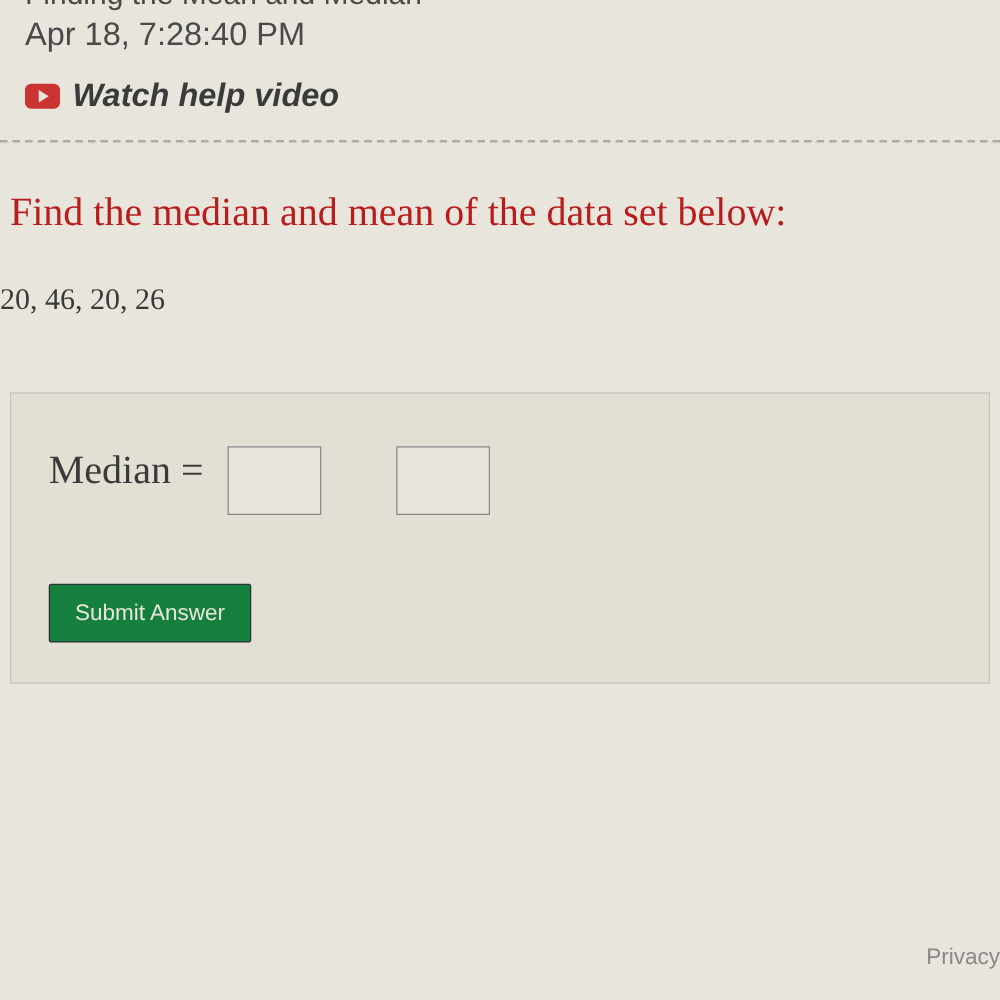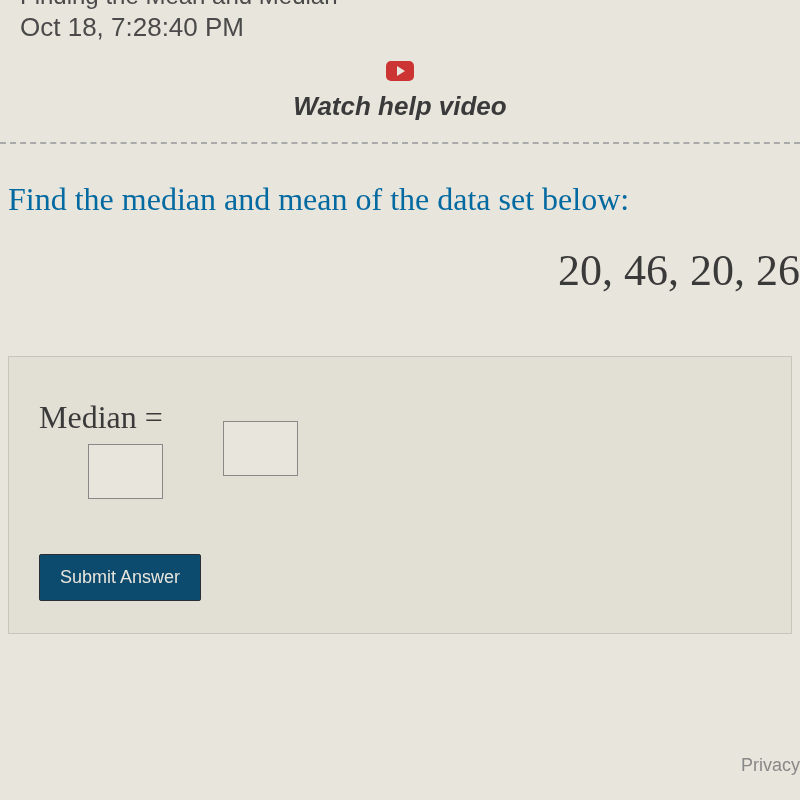--- a/index.html
+++ b/index.html
@@ -33,21 +33,20 @@
       color: #4a4a4a;
       margin-top: 2px;
     }
     .video-link {
       display: flex;
       align-items: center;
       gap: 10px;
       margin-top: 18px;
       margin-bottom: 20px;
       cursor: pointer;
-      flex-direction: column;
     }
     .youtube-icon {
       width: 28px;
       height: 20px;
       background: #cc3333;
       border-radius: 5px;
       position: relative;
       display: flex;
       align-items: center;
       justify-content: center;
@@ -68,64 +67,63 @@
       font-weight: bold;
       color: #3a3a3a;
     }
     .divider {
       border: none;
       border-top: 2px dashed #aaa;
       margin: 0;
     }
     .question {
       font-size: 32px;
-      color: #0369a1;
+      color: #b91c1c;
       padding: 35px 8px 0 8px;
       line-height: 1.3;
     }
     .data-set {
-      font-size: 44px;
-      text-align: right;
-      margin-top: 24px;
+      font-size: 24px;
+      text-align: left;
+      margin-top: 36px;
       color: #3a3a3a;
     }
     .answer-box {
       background: #e2dfd5;
       border: 1px solid #c7c4bb;
       margin: 60px 8px 0 8px;
       padding: 42px 30px 32px 30px;
     }
     .inputs-row {
       display: flex;
       align-items: center;
       gap: 60px;
     }
     .input-group {
       display: flex;
-      align-items: flex-end;
-      gap: 8px;
-      flex-direction: column;
+      align-items: flex-start;
+      gap: 19px;
     }
     .input-label {
       font-size: 32px;
       color: #3a3a3a;
     }
     .answer-input {
       width: 75px;
       height: 55px;
       border: 1.5px solid #888;
       background: #e8e5dc;
       font-size: 24px;
       text-align: center;
       font-family: Georgia, serif;
     }
     .submit-btn {
       margin-top: 55px;
       padding: 12px 20px;
-      background: #0c4a6e;
+      background: #15803d;
       color: #e8e5dc;
       border: 1px solid #2a2f36;
       font-size: 18px;
       font-family: Arial, sans-serif;
       cursor: pointer;
       border-radius: 2px;
     }
     .privacy {
       position: absolute;
       bottom: 24px;
@@ -133,21 +131,21 @@
       font-family: Arial, sans-serif;
       font-size: 18px;
       color: #888;
     }
   </style>
 </head>
 <body>
 
 <div class="header">
   <div class="cut-title">Finding the Mean and Median</div>
-  <div class="timestamp">Oct 18, 7:28:40 PM</div>
+  <div class="timestamp">Apr 18, 7:28:40 PM</div>
   <div class="video-link">
     <div class="youtube-icon"></div>
     <span class="video-text">Watch help video</span>
   </div>
 </div>
 
 <hr class="divider">
 
 <div class="question">Find the median and mean of the data set below:</div>
 

